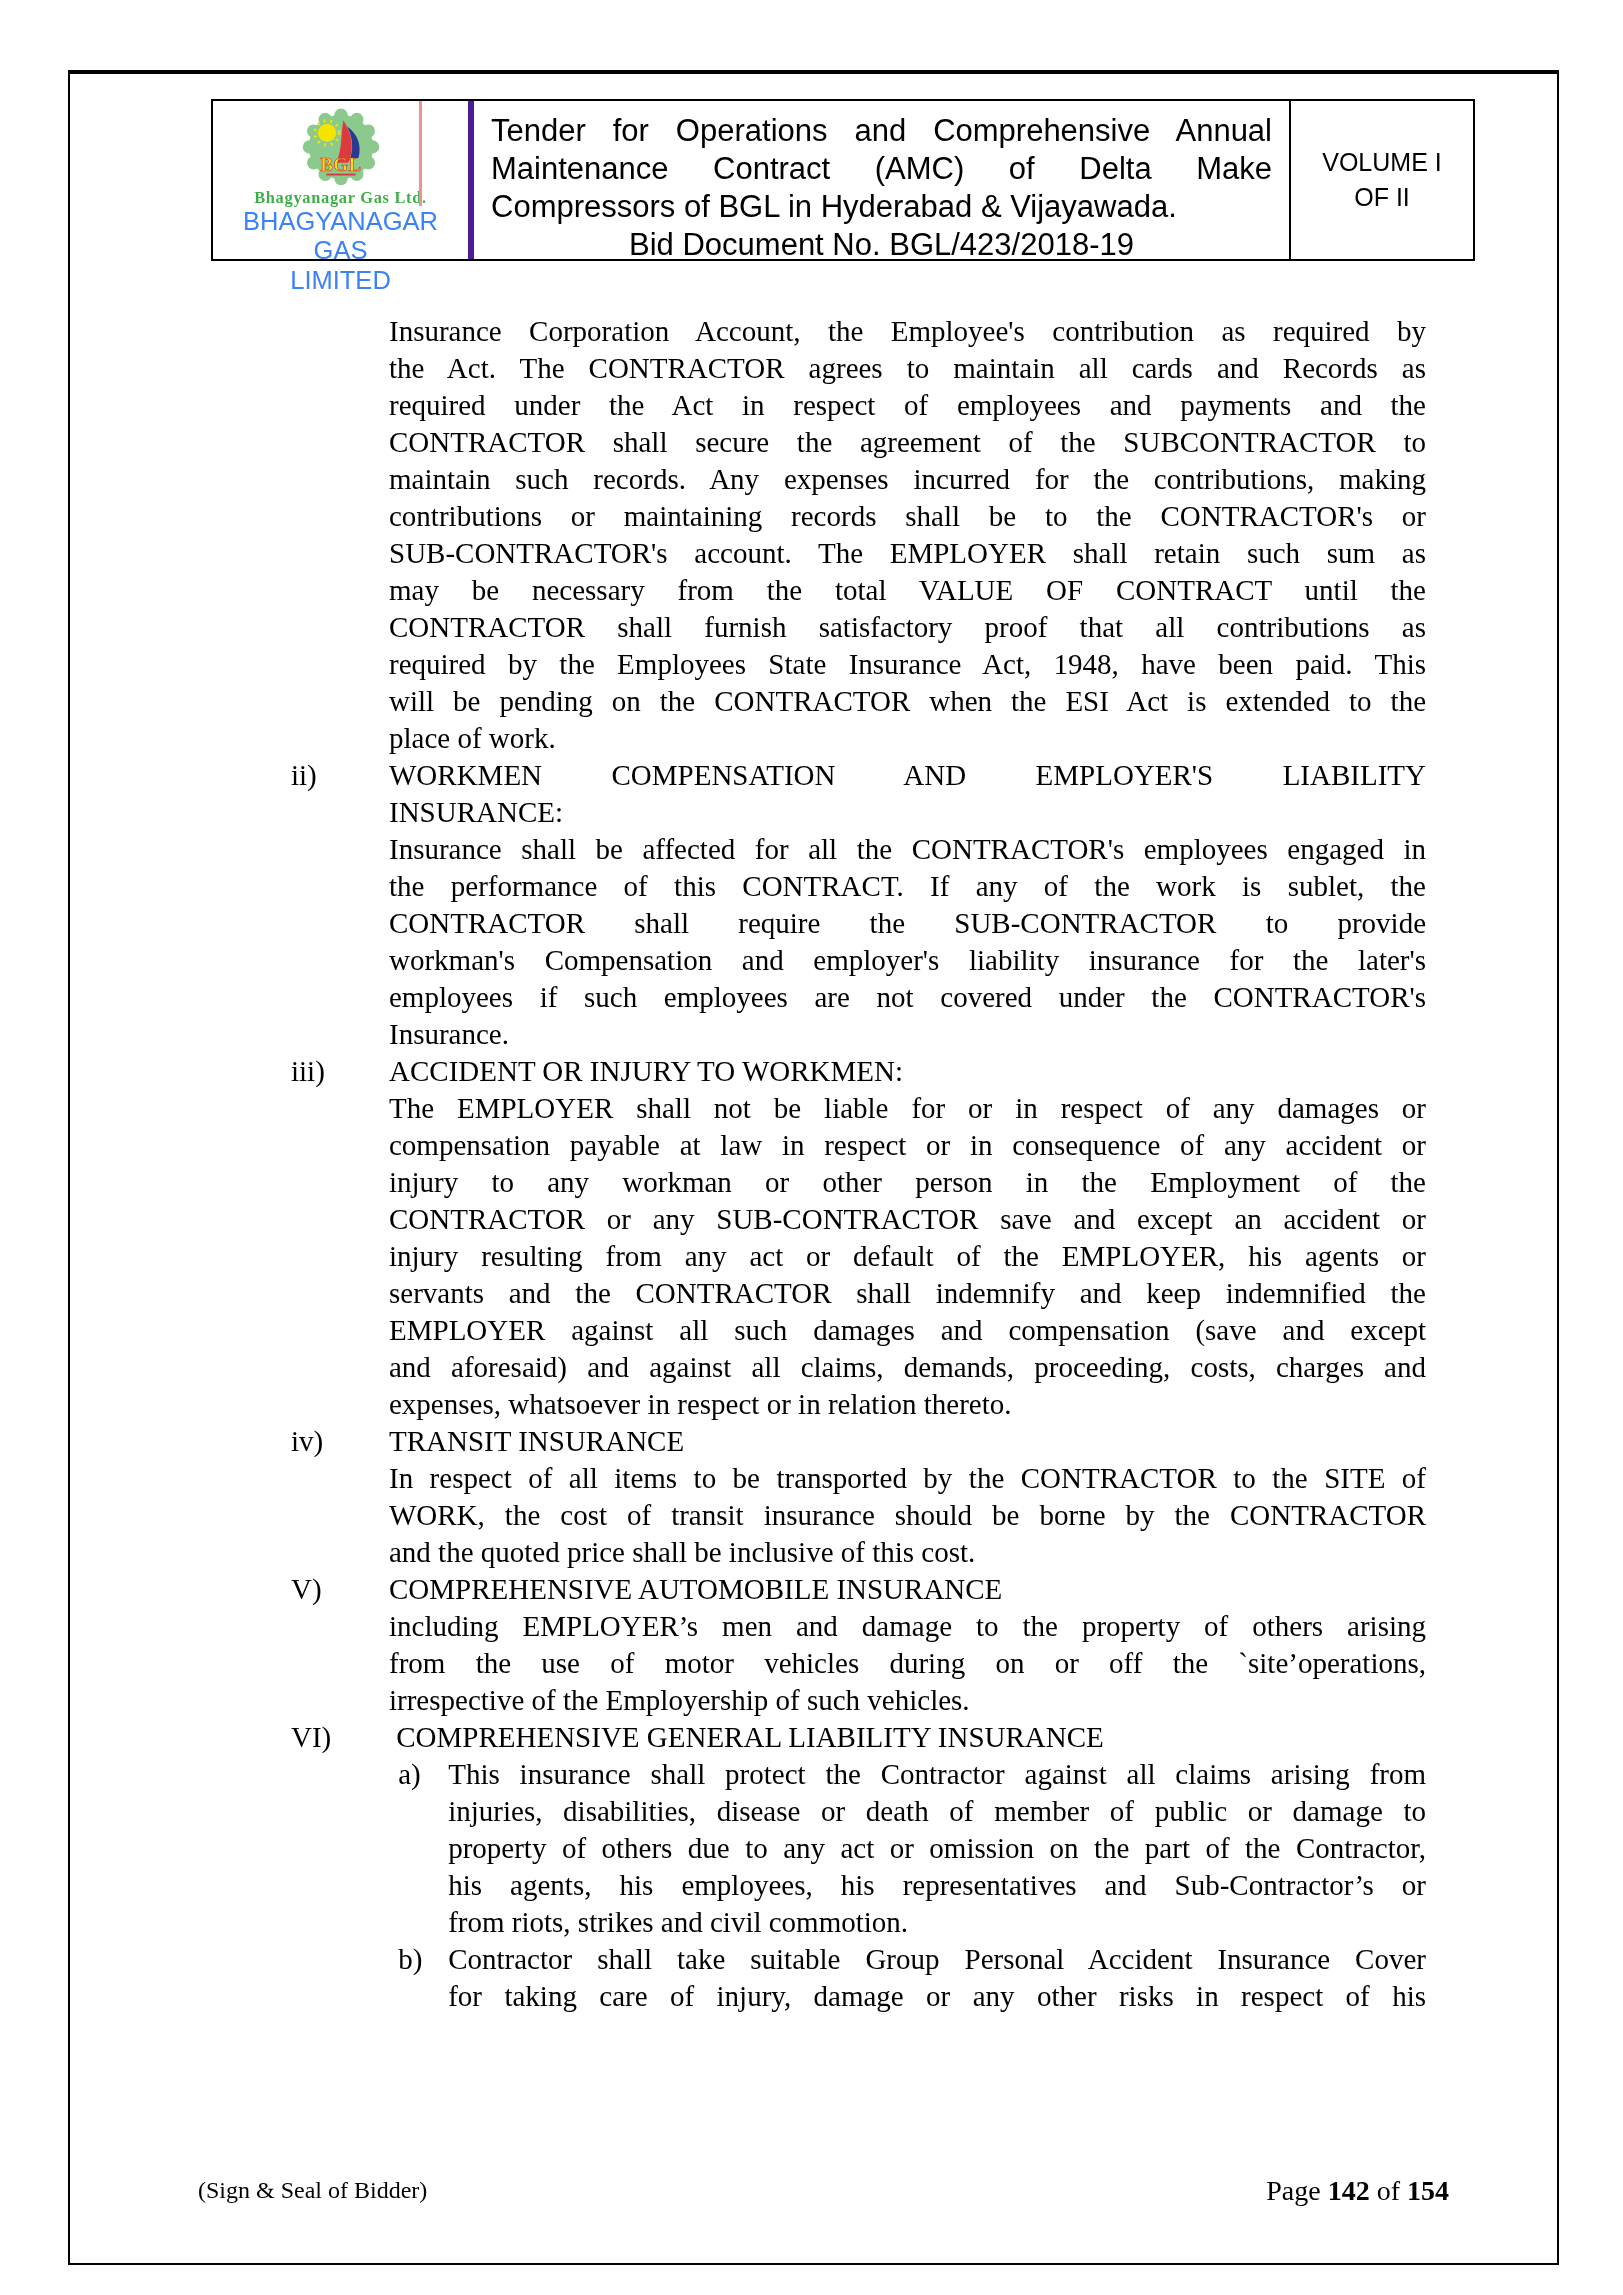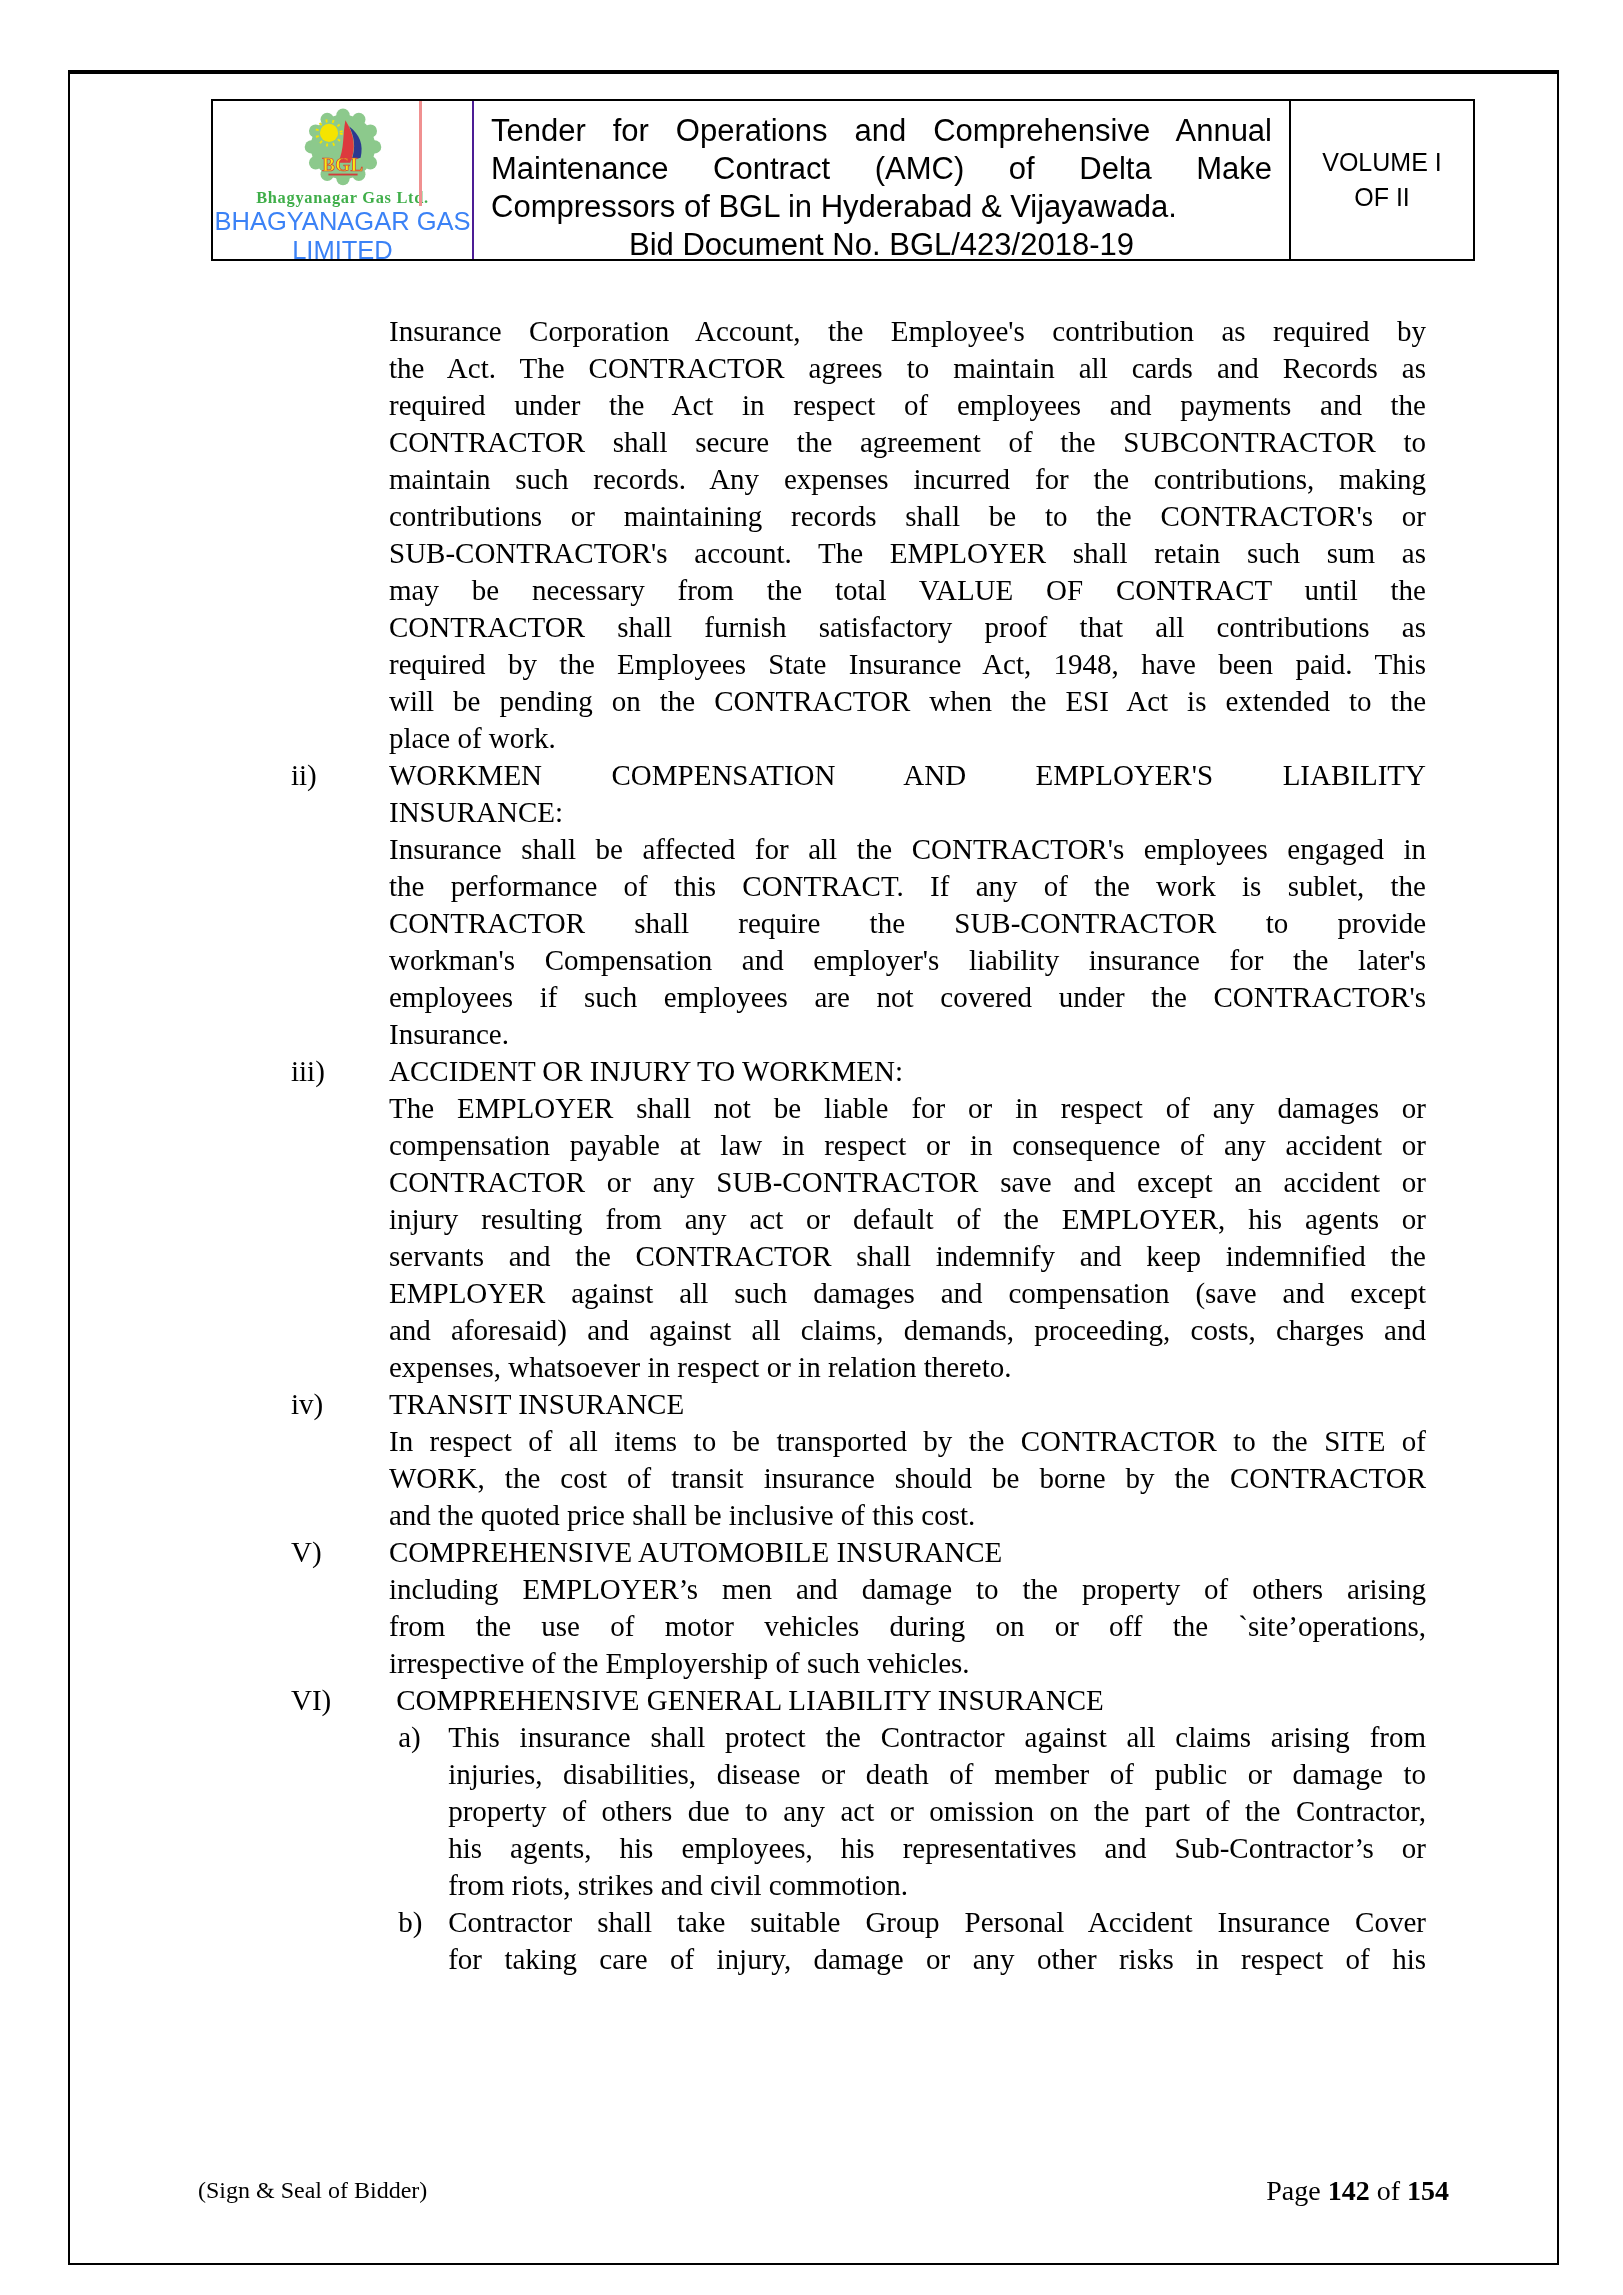--- a/index.html
+++ b/index.html
@@ -29,21 +29,21 @@
     left: 211px; top: 99px;
     width: 1264px; height: 162px;
     box-sizing: border-box;
     border: 2px solid #000;
     display: flex;
     background: #fff;
   }
   .logo-cell {
     width: 261px; flex: none;
     box-sizing: border-box;
-    border-right: 2px solid #4c1d95;
+    border-right: 6px solid #4c1d95;
     position: relative;
     display: flex; flex-direction: column; align-items: center;
     padding-top: 6.5px;
   }
   .red-mark-line {
     position: absolute;
     left: 206px; top: 0;
     width: 2.6px; height: 105px;
     background: #f09090;
   }
@@ -198,20 +198,21 @@
           <div class="tline j">employees if such employees are not covered under the CONTRACTOR's</div>
           <div class="tline">Insurance.</div>
         </div>
       </div>
       <div class="item-row">
         <div class="item-label">iii)</div>
         <div class="item-content">
           <div class="tline">ACCIDENT OR INJURY TO WORKMEN:</div>
           <div class="tline j">The EMPLOYER shall not be liable for or in respect of any damages or</div>
           <div class="tline j">compensation payable at law in respect or in consequence of any accident or</div>
+          <div class="tline j">injury to any workman or other person in the Employment of the</div>
           <div class="tline j">CONTRACTOR or any SUB-CONTRACTOR save and except an accident or</div>
           <div class="tline j">injury resulting from any act or default of the EMPLOYER, his agents or</div>
           <div class="tline j">servants and the CONTRACTOR shall indemnify and keep indemnified the</div>
           <div class="tline j">EMPLOYER against all such damages and compensation (save and except</div>
           <div class="tline j">and aforesaid) and against all claims, demands, proceeding, costs, charges and</div>
           <div class="tline">expenses, whatsoever in respect or in relation thereto.</div>
         </div>
       </div>
       <div class="item-row">
         <div class="item-label">iv)</div>

